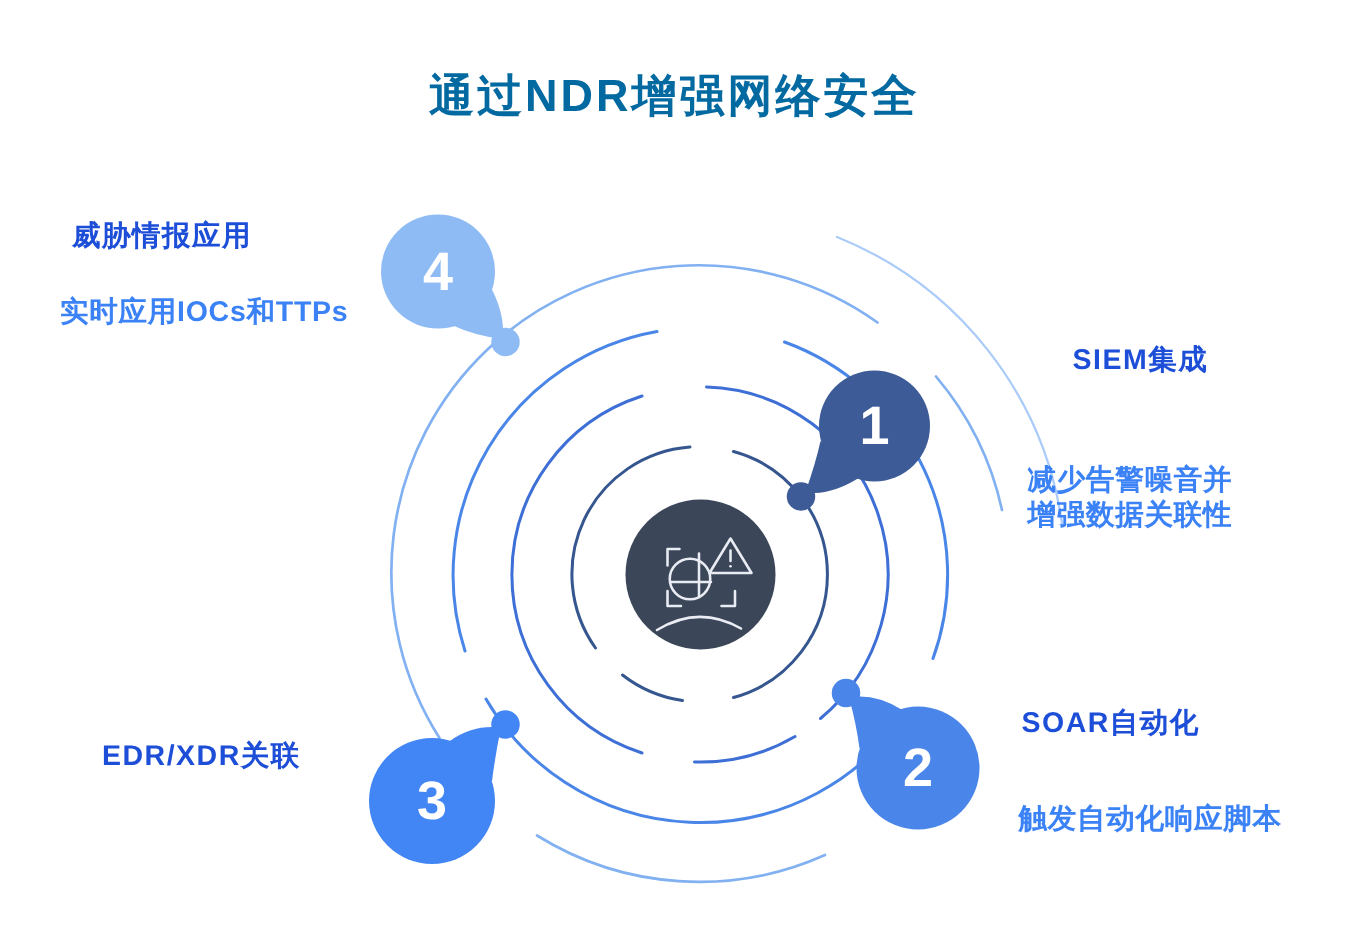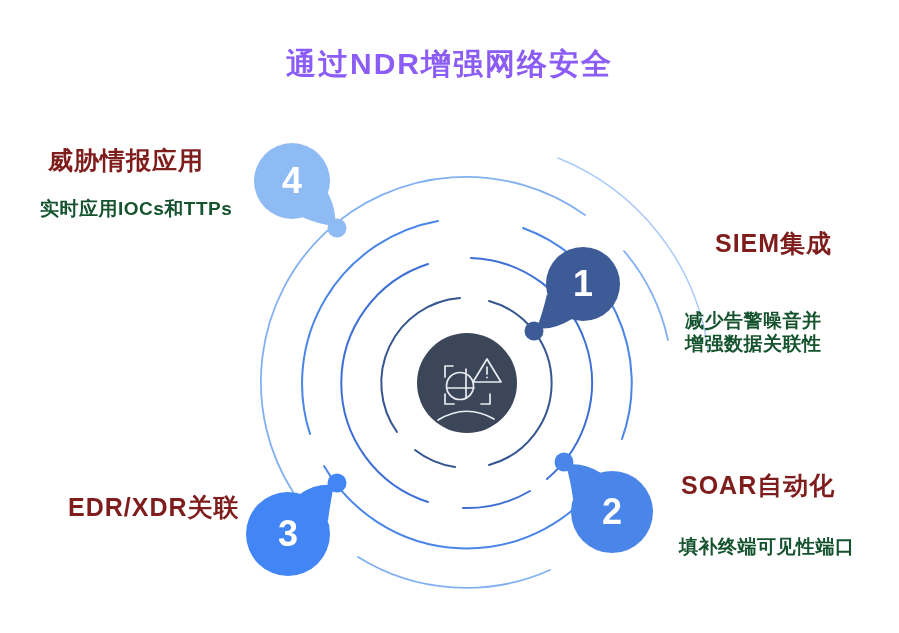--- a/index.html
+++ b/index.html
@@ -3,28 +3,28 @@
 <meta charset="utf-8">
 <style>
   html,body { margin:0; padding:0; background:#ffffff; }
   .stage {
     position:relative; width:899px; height:633px; overflow:hidden;
     background:#ffffff;
     font-family:"Liberation Sans","DejaVu Sans",sans-serif;
   }
   .title {
     position:absolute; top:44px; left:0; right:0; text-align:center;
-    font-size:30px; font-weight:bold; letter-spacing:2px; color:#8b5cf6;
+    font-size:30px; font-weight:bold; letter-spacing:2px; color:#0369a1;
   }
   .heading {
-    position:absolute; font-size:25px; font-weight:bold; color:#7f1d1d;
+    position:absolute; font-size:19px; font-weight:bold; color:#1d4ed8;
     white-space:nowrap; letter-spacing:1px;
   }
   .desc {
-    position:absolute; font-size:19px; font-weight:bold; color:#14532d;
+    position:absolute; font-size:19px; font-weight:bold; color:#3b82f6;
     white-space:pre-line; line-height:1.22; letter-spacing:0.5px;
   }
   .h-step4 { left:48px;  top:144px; }
   .d-step4 { left:40px;  top:197px; }
   .h-step1 { left:685px; top:227px;margin-left:30px; }
   .d-step1 { left:685px; top:309px; }
   .h-step2 { left:681px; top:469px;text-align:right; }
   .d-step2 { left:679px; top:535px; }
   .h-step3 { left:68px;  top:491px; }
   .d-step3 { left:46px;  top:547px; }
@@ -116,17 +116,17 @@
   </svg>
 
   <div class="heading h-step4">威胁情报应用</div>
   <div class="desc d-step4">实时应用IOCs和TTPs</div>
 
   <div class="heading h-step1">SIEM集成</div>
   <div class="desc d-step1">减少告警噪音并
 增强数据关联性</div>
 
   <div class="heading h-step2">SOAR自动化</div>
-  <div class="desc d-step2">填补终端可见性端口</div>
+  <div class="desc d-step2">触发自动化响应脚本</div>
 
   <div class="heading h-step3">EDR/XDR关联</div>
 
 </div>
 
 </body></html>

